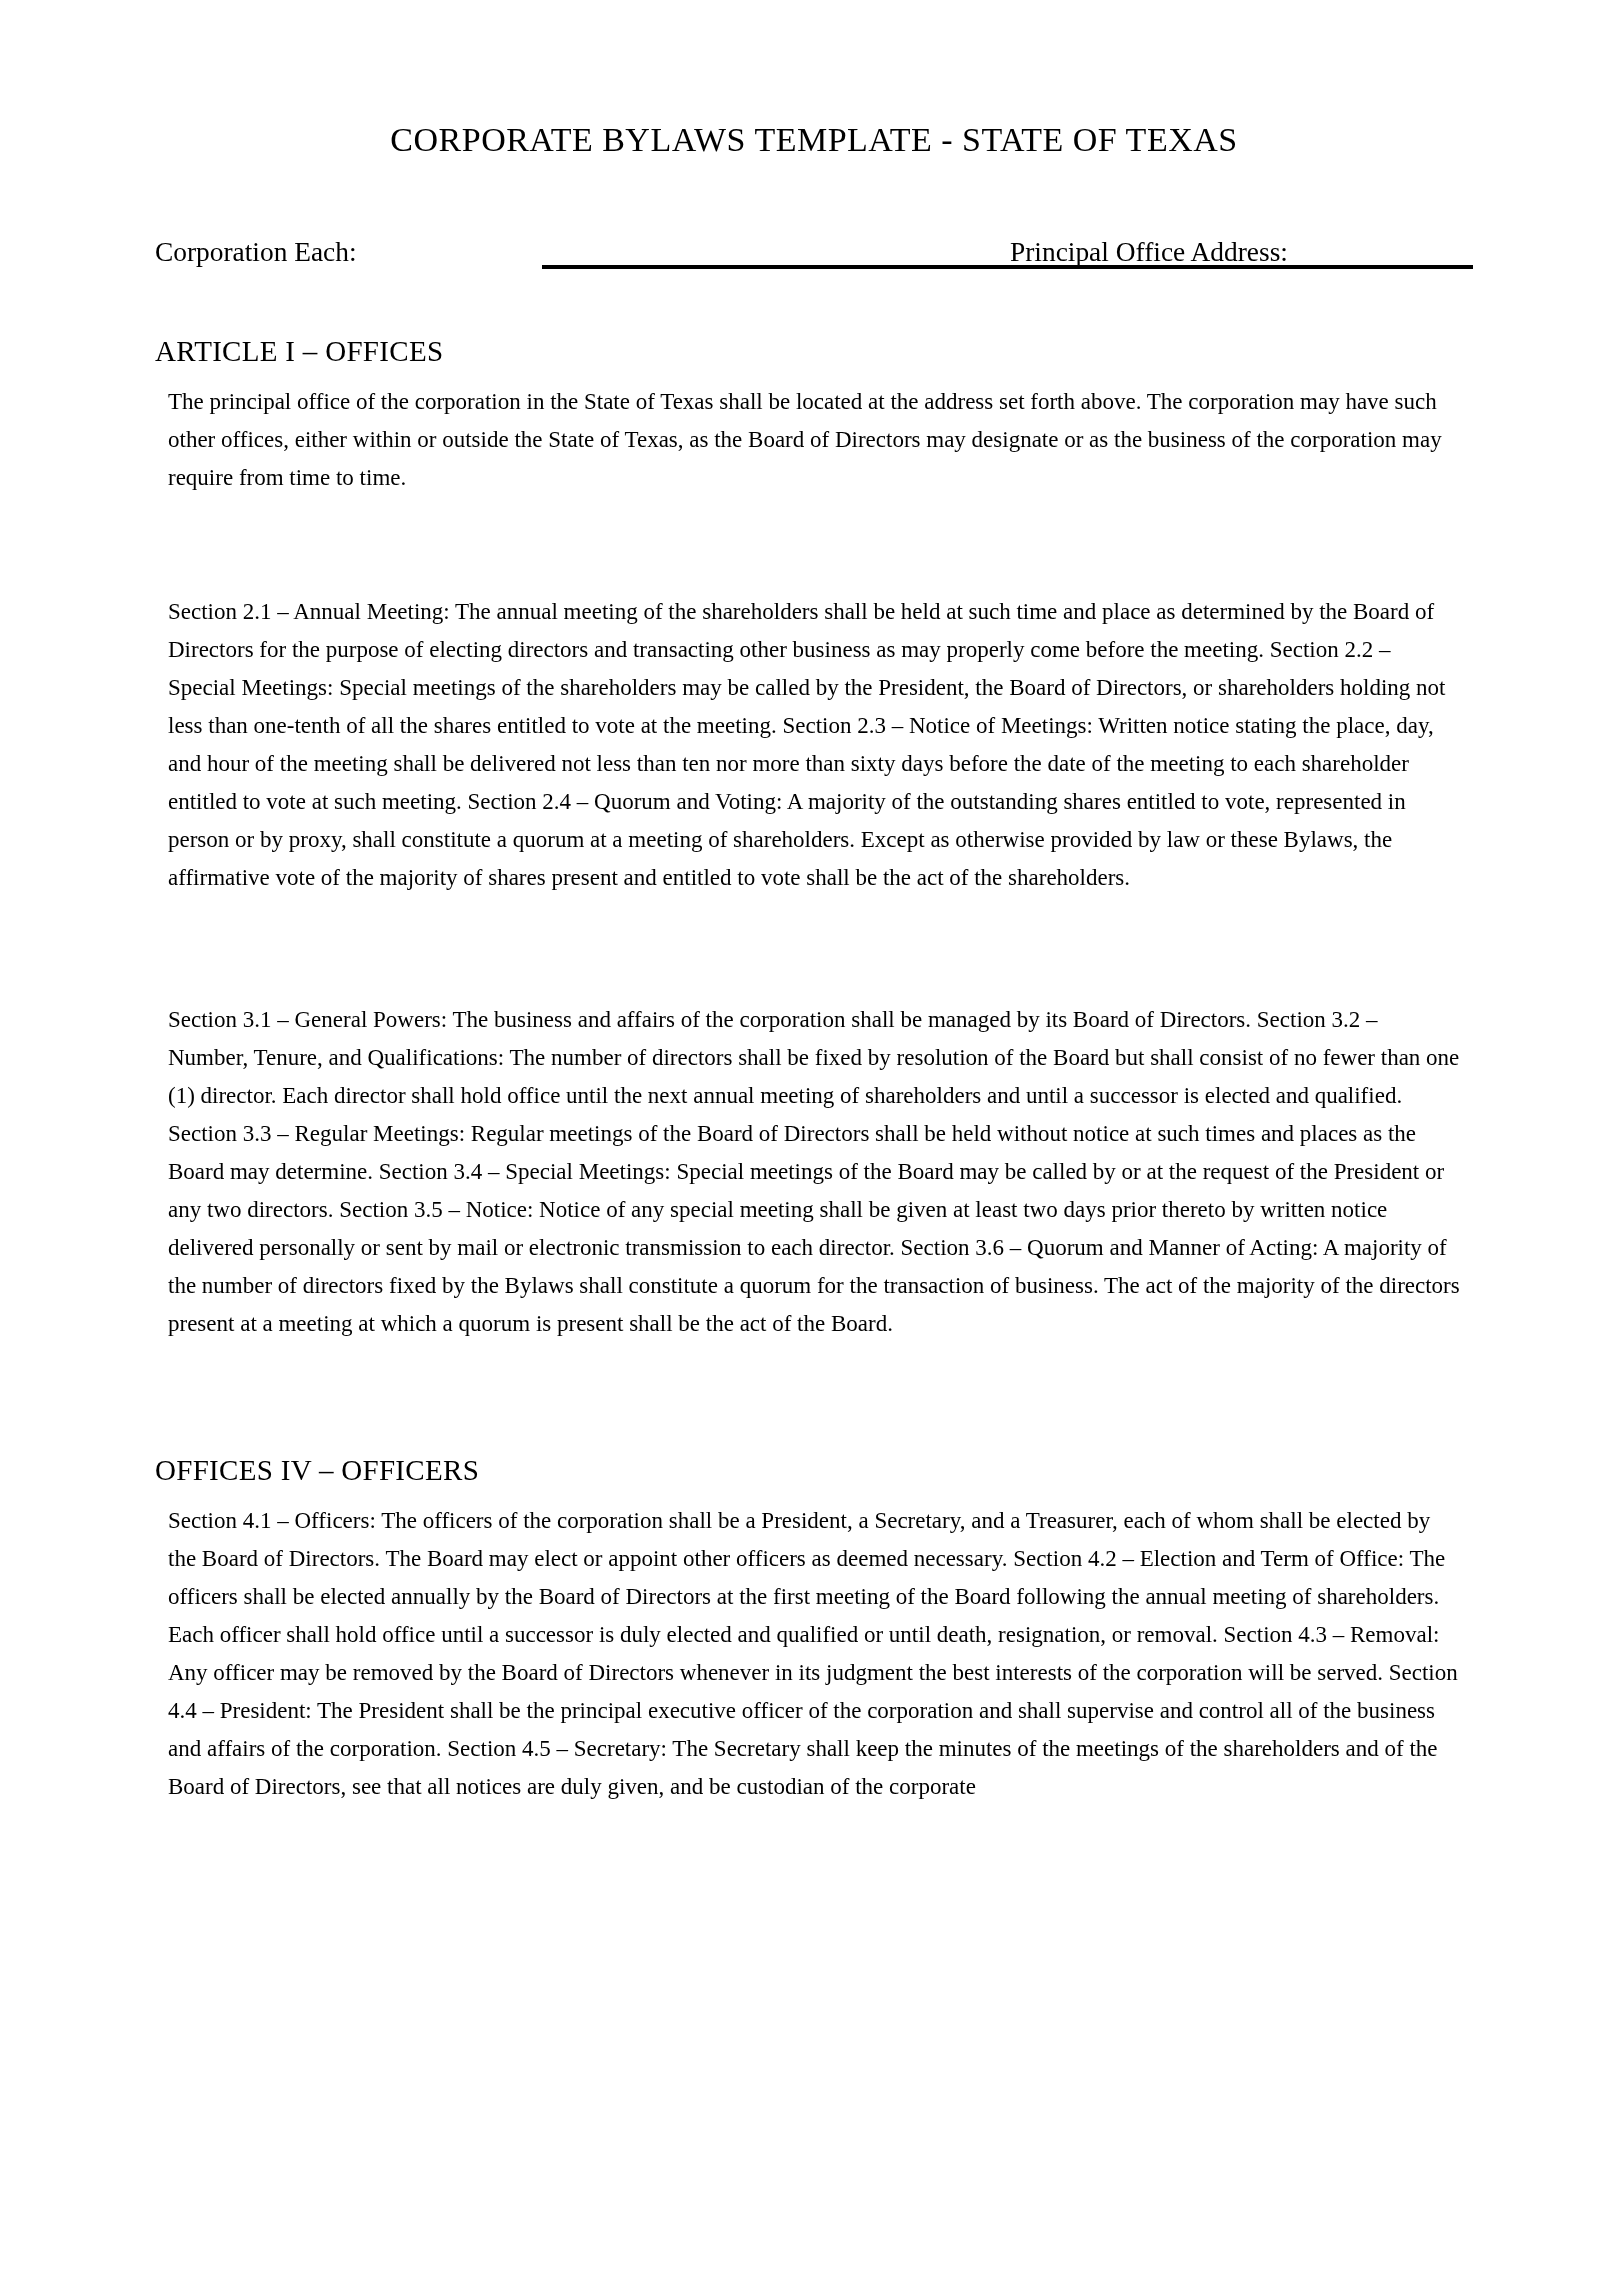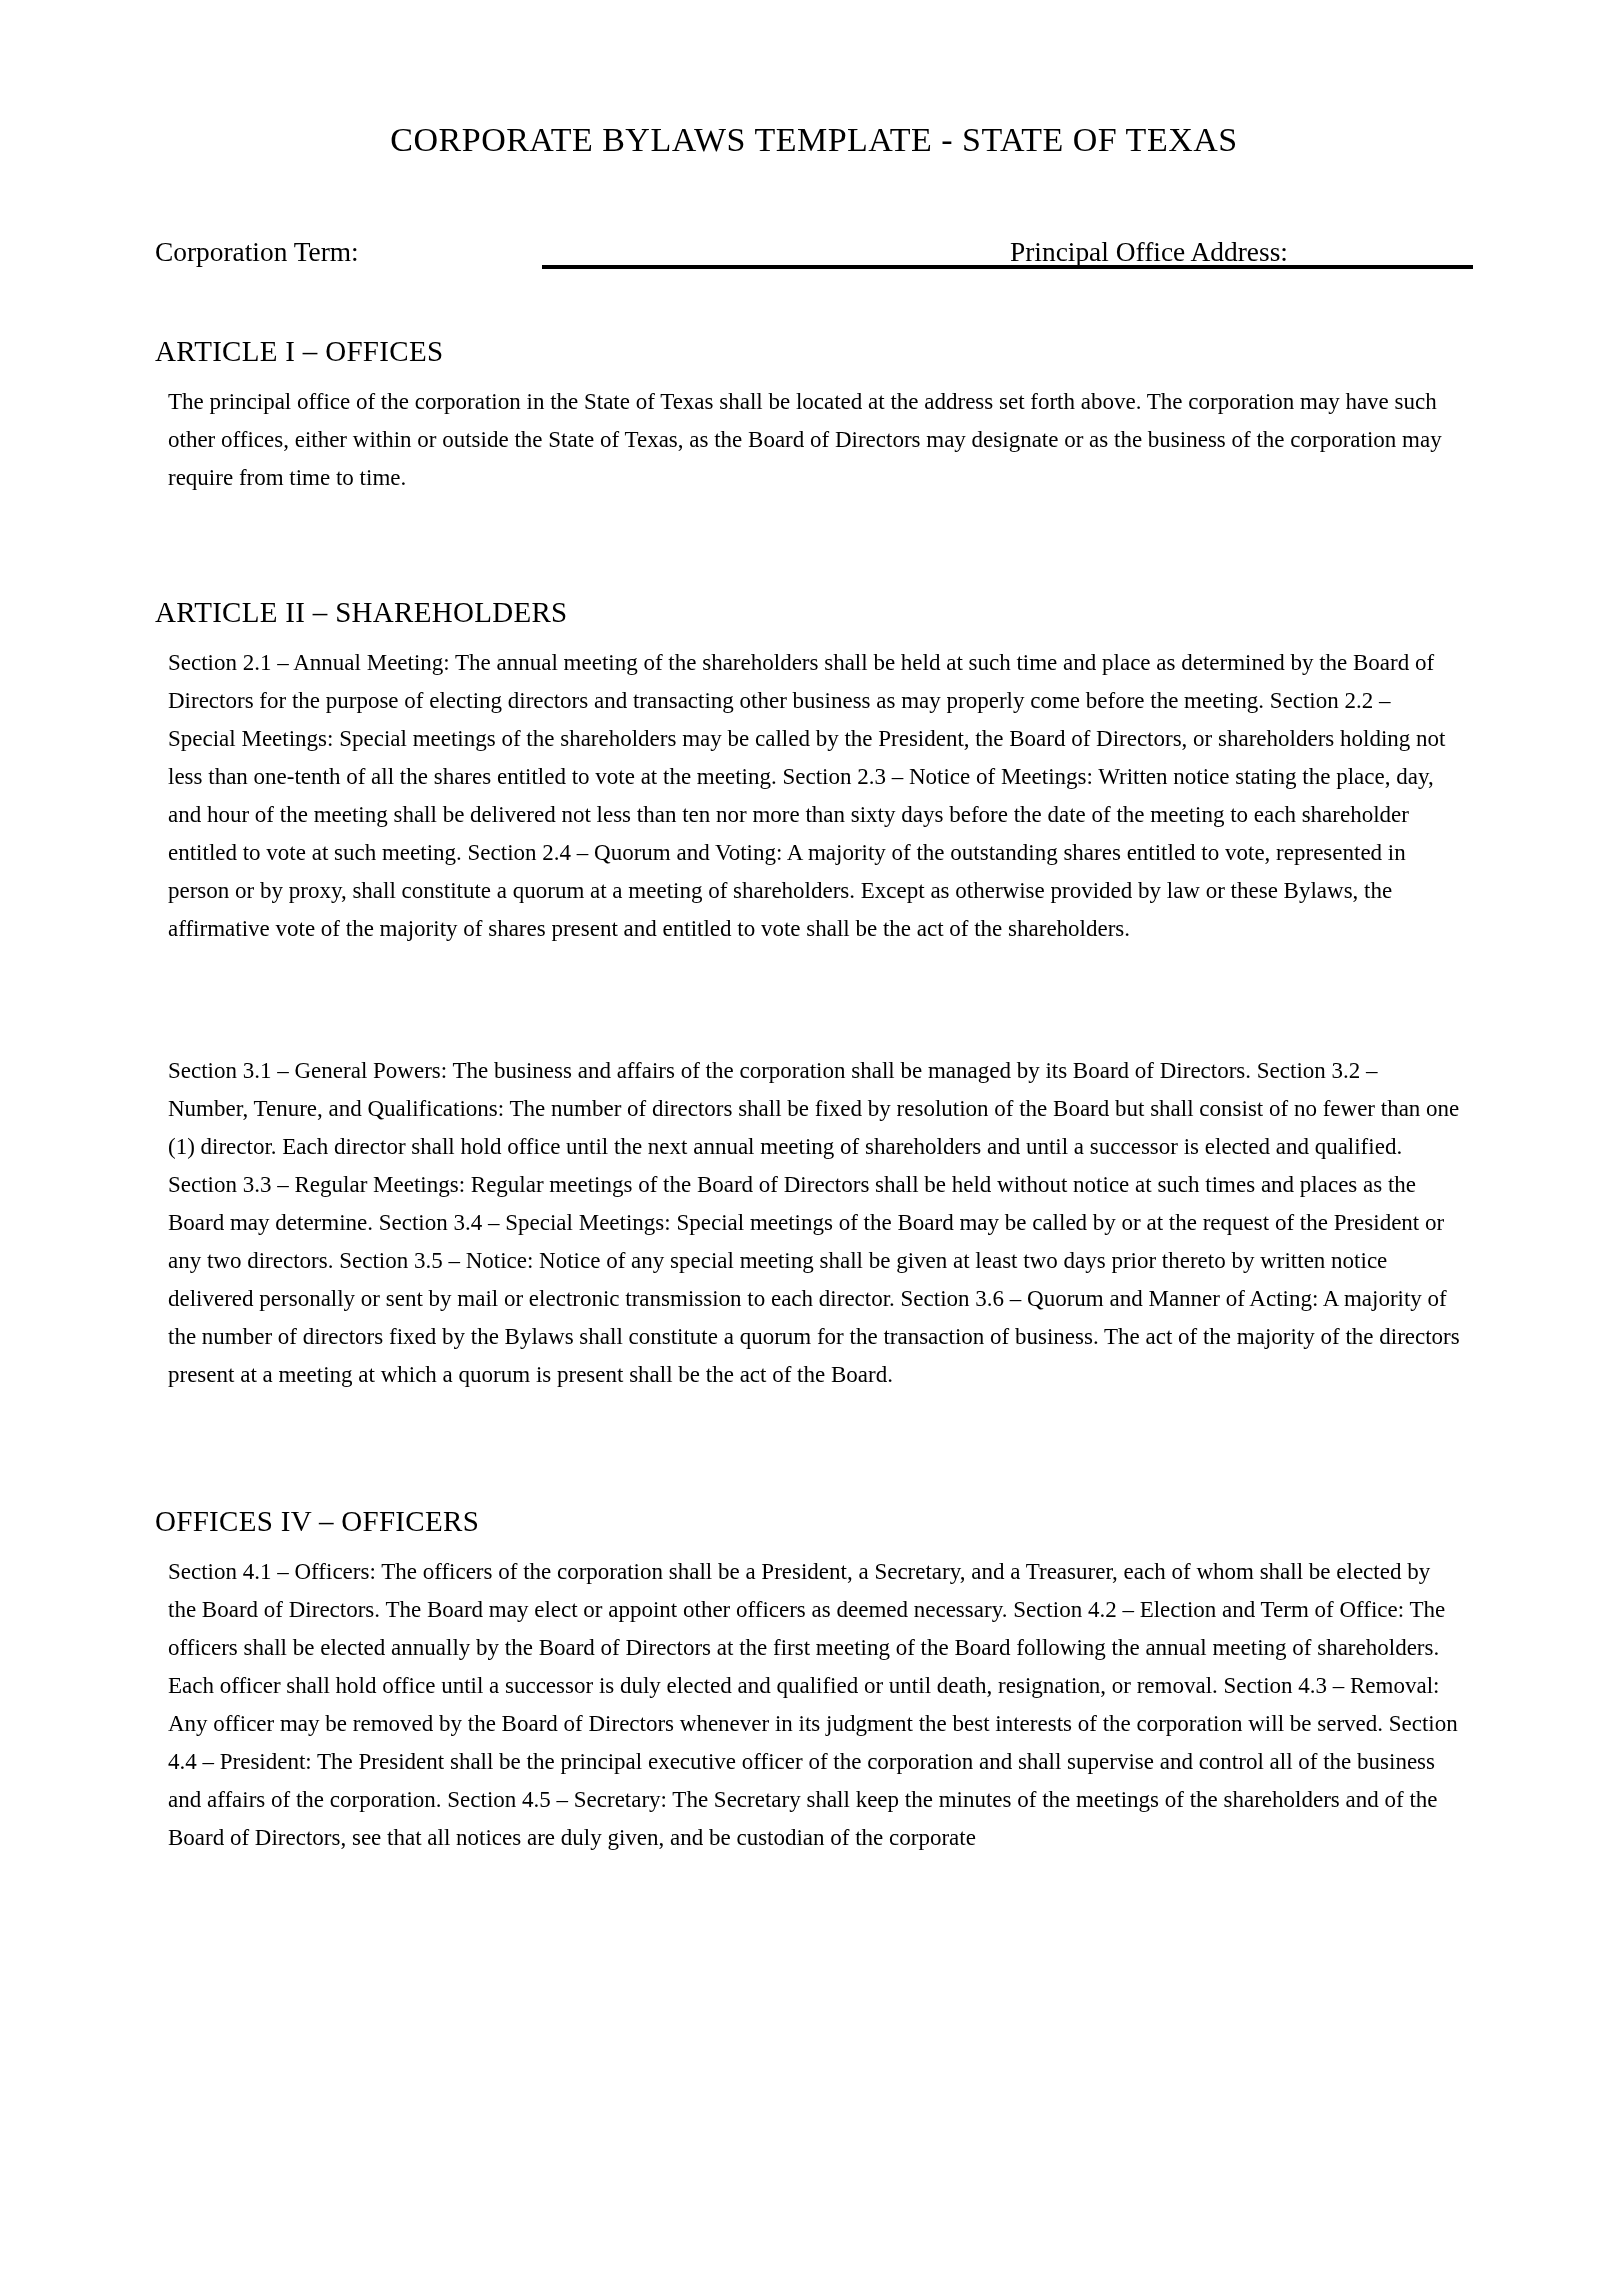--- a/index.html
+++ b/index.html
@@ -63,32 +63,31 @@
   .sec4 { margin-top: 108px; }
 </style>
 </head>
 <body>
 
 <div class="page">
 
   <h1 class="doc-title">CORPORATE BYLAWS TEMPLATE - STATE OF TEXAS</h1>
 
   <div class="fill-row">
-    <span class="corp-label">Corporation Term:</span>
+    <span class="corp-label">Corporation Each:</span>
     <span class="po-label">Principal Office Address:</span>
     <div class="fill-line"></div>
   </div>
 
   <section class="article sec1">
     <h2 class="article-heading">ARTICLE I – OFFICES</h2>
     <p class="article-body">The principal office of the corporation in the State of Texas shall be located at the address set forth above. The corporation may have such other offices, either within or outside the State of Texas, as the Board of Directors may designate or as the business of the corporation may require from time to time.</p>
   </section>
 
   <section class="article sec2">
-    <h2 class="article-heading">ARTICLE II – SHAREHOLDERS</h2>
     <p class="article-body">Section 2.1 – Annual Meeting: The annual meeting of the shareholders shall be held at such time and place as determined by the Board of Directors for the purpose of electing directors and transacting other business as may properly come before the meeting. Section 2.2 – Special Meetings: Special meetings of the shareholders may be called by the President, the Board of Directors, or shareholders holding not less than one-tenth of all the shares entitled to vote at the meeting. Section 2.3 – Notice of Meetings: Written notice stating the place, day, and hour of the meeting shall be delivered not less than ten nor more than sixty days before the date of the meeting to each shareholder entitled to vote at such meeting. Section 2.4 – Quorum and Voting: A majority of the outstanding shares entitled to vote, represented in person or by proxy, shall constitute a quorum at a meeting of shareholders. Except as otherwise provided by law or these Bylaws, the affirmative vote of the majority of shares present and entitled to vote shall be the act of the shareholders.</p>
   </section>
 
   <section class="article sec3">
     <p class="article-body">Section 3.1 – General Powers: The business and affairs of the corporation shall be managed by its Board of Directors. Section 3.2 – Number, Tenure, and Qualifications: The number of directors shall be fixed by resolution of the Board but shall consist of no fewer than one (1) director. Each director shall hold office until the next annual meeting of shareholders and until a successor is elected and qualified. Section 3.3 – Regular Meetings: Regular meetings of the Board of Directors shall be held without notice at such times and places as the Board may determine. Section 3.4 – Special Meetings: Special meetings of the Board may be called by or at the request of the President or any two directors. Section 3.5 – Notice: Notice of any special meeting shall be given at least two days prior thereto by written notice delivered personally or sent by mail or electronic transmission to each director. Section 3.6 – Quorum and Manner of Acting: A majority of the number of directors fixed by the Bylaws shall constitute a quorum for the transaction of business. The act of the majority of the directors present at a meeting at which a quorum is present shall be the act of the Board.</p>
   </section>
 
   <section class="article sec4">
     <h2 class="article-heading">OFFICES IV – OFFICERS</h2>
     <p class="article-body">Section 4.1 – Officers: The officers of the corporation shall be a President, a Secretary, and a Treasurer, each of whom shall be elected by the Board of Directors. The Board may elect or appoint other officers as deemed necessary. Section 4.2 – Election and Term of Office: The officers shall be elected annually by the Board of Directors at the first meeting of the Board following the annual meeting of shareholders. Each officer shall hold office until a successor is duly elected and qualified or until death, resignation, or removal. Section 4.3 – Removal: Any officer may be removed by the Board of Directors whenever in its judgment the best interests of the corporation will be served. Section 4.4 – President: The President shall be the principal executive officer of the corporation and shall supervise and control all of the business and affairs of the corporation. Section 4.5 – Secretary: The Secretary shall keep the minutes of the meetings of the shareholders and of the Board of Directors, see that all notices are duly given, and be custodian of the corporate</p>

